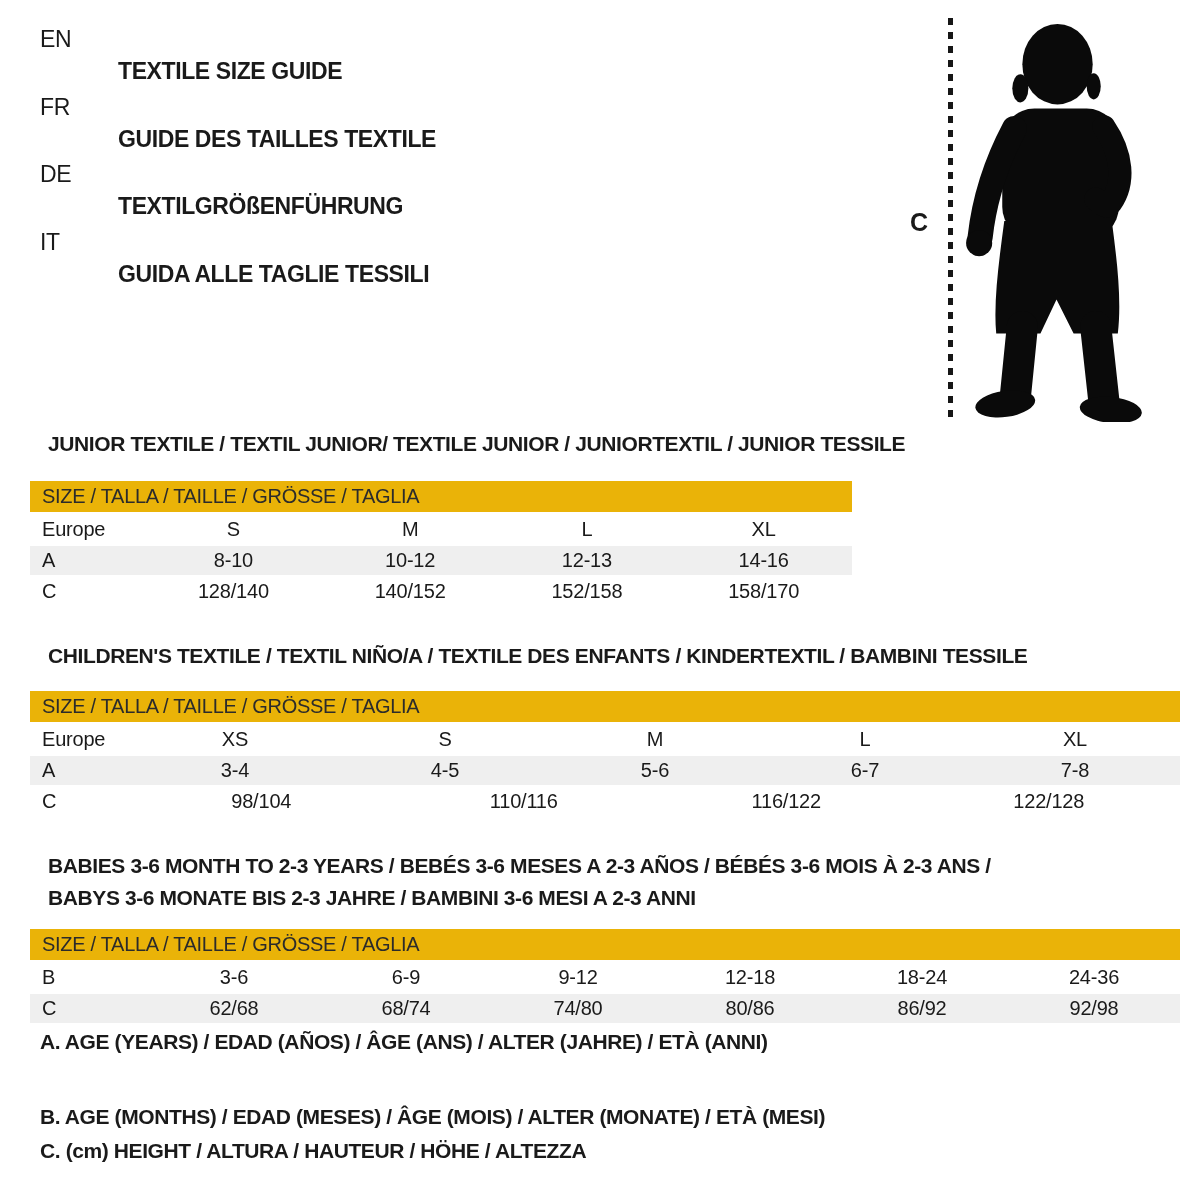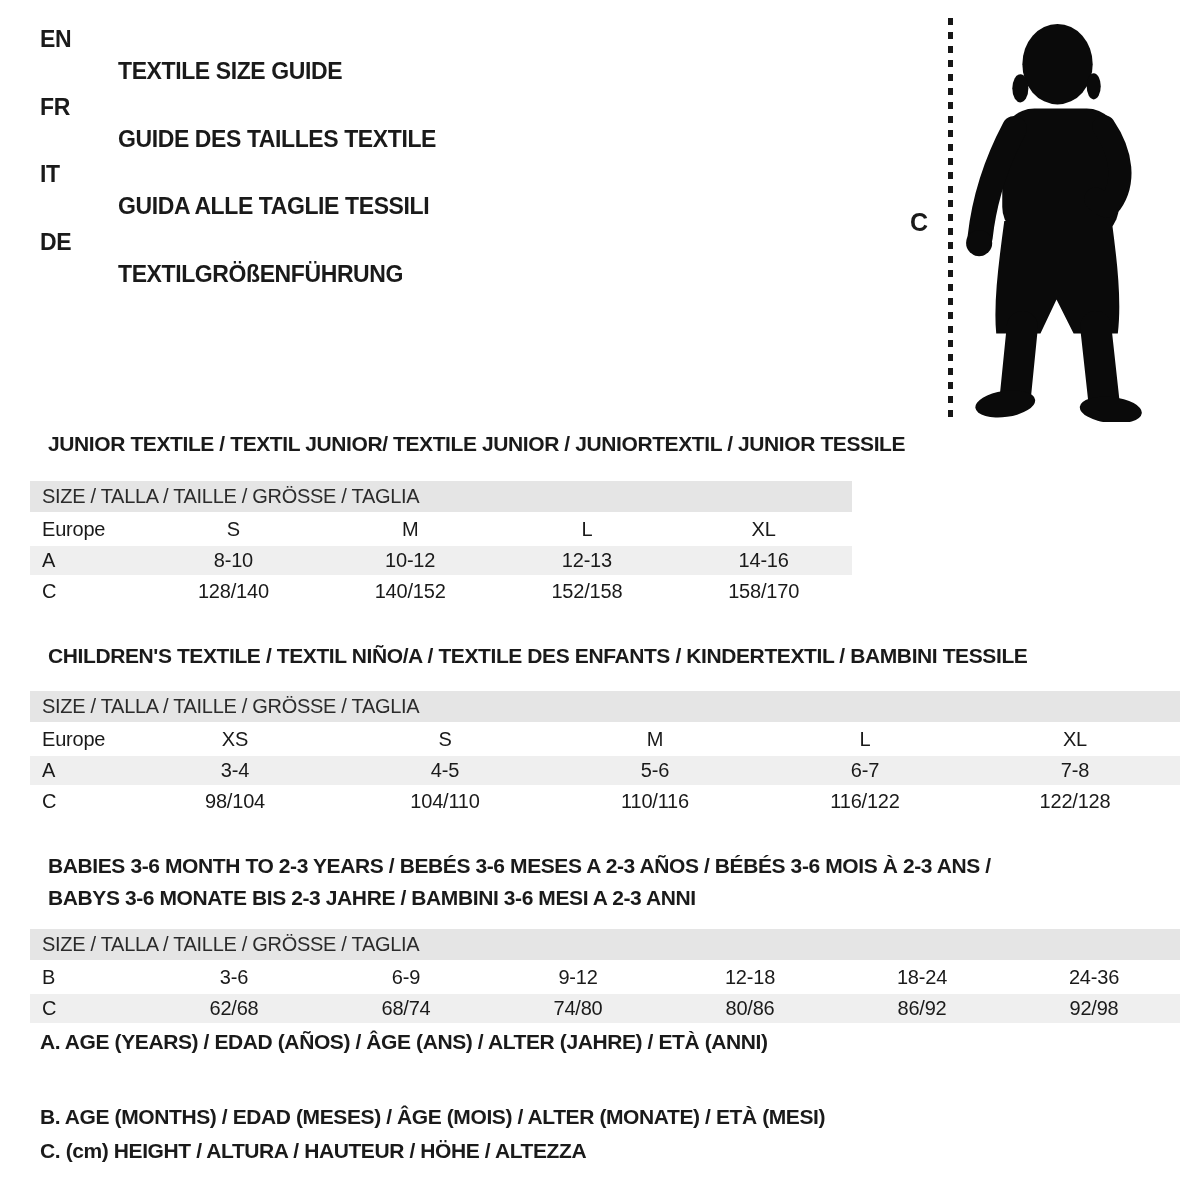--- a/index.html
+++ b/index.html
@@ -8,21 +8,21 @@
     position: relative;
     background: #ffffff;
     font-family: "Liberation Sans", sans-serif;
     color: #1a1a1a;
     overflow: hidden;
   }
   
   .lang-block { position: absolute; left: 40px; top: 22px; }
   .lang-row { display: flex; line-height: 35.5px; }
   .lang-code {
-    width: 78px; font-size: 23px; font-weight: 700; letter-spacing: -0.4px;
+    width: 78px; font-size: 23px; font-weight: 400; letter-spacing: -0.4px;
   }
   .lang-title {
     font-size: 23px; font-weight: 700; letter-spacing: -0.4px; white-space: nowrap; margin-top: 32px;
   }
   
   .height-line {
     position: absolute; left: 948px; top: 18px; width: 5px; height: 400px;
     background: repeating-linear-gradient(to bottom, #161616 0px, #161616 7px, transparent 7px, transparent 14px);
   }
   .height-label {
@@ -34,21 +34,21 @@
   .silhouette .limb { fill: none; stroke: #0a0a0a; stroke-linecap: round; }
   
   .section-heading {
     position: absolute; left: 48px;
     font-size: 21px; font-weight: 700; letter-spacing: -0.4px; white-space: nowrap;
   }
   
   .size-table { position: absolute; left: 30px; }
   .size-bar {
     height: 31px; line-height: 31px;
-    background: #e5e5e5; color: #2b2b2b;
+    background: #eab308; color: #2b2b2b;
     font-size: 20px; font-weight: 500; letter-spacing: -0.3px;
     padding-left: 12px; box-sizing: border-box;
     margin-bottom: 3px;
   }
   .trow {
     display: flex; height: 29px; line-height: 29px;
     font-size: 20px; letter-spacing: -0.2px;
     margin-bottom: 2px;
   }
   .trow.shaded { background: #efefef; }
@@ -69,26 +69,26 @@
 <div class="lang-block">
   <div class="lang-row">
     <span class="lang-code">EN</span>
     <span class="lang-title">TEXTILE SIZE GUIDE</span>
   </div>
   <div class="lang-row">
     <span class="lang-code">FR</span>
     <span class="lang-title">GUIDE DES TAILLES TEXTILE</span>
   </div>
   <div class="lang-row">
+    <span class="lang-code">DE</span>
+    <span class="lang-title">TEXTILGRÖßENFÜHRUNG</span>
+  </div>
+  <div class="lang-row">
     <span class="lang-code">IT</span>
     <span class="lang-title">GUIDA ALLE TAGLIE TESSILI</span>
-  </div>
-  <div class="lang-row">
-    <span class="lang-code">DE</span>
-    <span class="lang-title">TEXTILGRÖßENFÜHRUNG</span>
   </div>
 </div>
 
 <span class="height-label">C</span>
 <div class="height-line"></div>
 <svg class="silhouette" width="180" height="402" viewBox="0 0 175 400" aria-hidden="true">
 
   <ellipse cx="93" cy="44" rx="35" ry="40"></ellipse>
   <ellipse cx="56" cy="68" rx="8" ry="14"></ellipse>
   <ellipse cx="129" cy="66" rx="7" ry="13"></ellipse>
@@ -150,21 +150,20 @@
     <span class="tlabel">A</span>
     <span class="tcell">3-4</span>
     <span class="tcell">4-5</span>
     <span class="tcell">5-6</span>
     <span class="tcell">6-7</span>
     <span class="tcell">7-8</span>
   </div>
   <div class="trow">
     <span class="tlabel">C</span>
     <span class="tcell">98/104</span>
-    <span class="tcell">104/110</span>
     <span class="tcell">110/116</span>
     <span class="tcell">116/122</span>
     <span class="tcell">122/128</span>
   </div>
 </div>
 
 <div class="section-heading" style="top:854px">BABIES 3-6 MONTH TO 2-3 YEARS / BEBÉS 3-6 MESES A 2-3 AÑOS / BÉBÉS 3-6 MOIS À 2-3 ANS /</div>
 <div class="section-heading" style="top:886px">BABYS 3-6 MONATE BIS 2-3 JAHRE / BAMBINI 3-6 MESI A 2-3 ANNI</div>
 <div class="size-table t-babies" style="top:929px; width:1150px">
   <div class="size-bar">SIZE / TALLA / TAILLE / GRÖSSE / TAGLIA</div>

